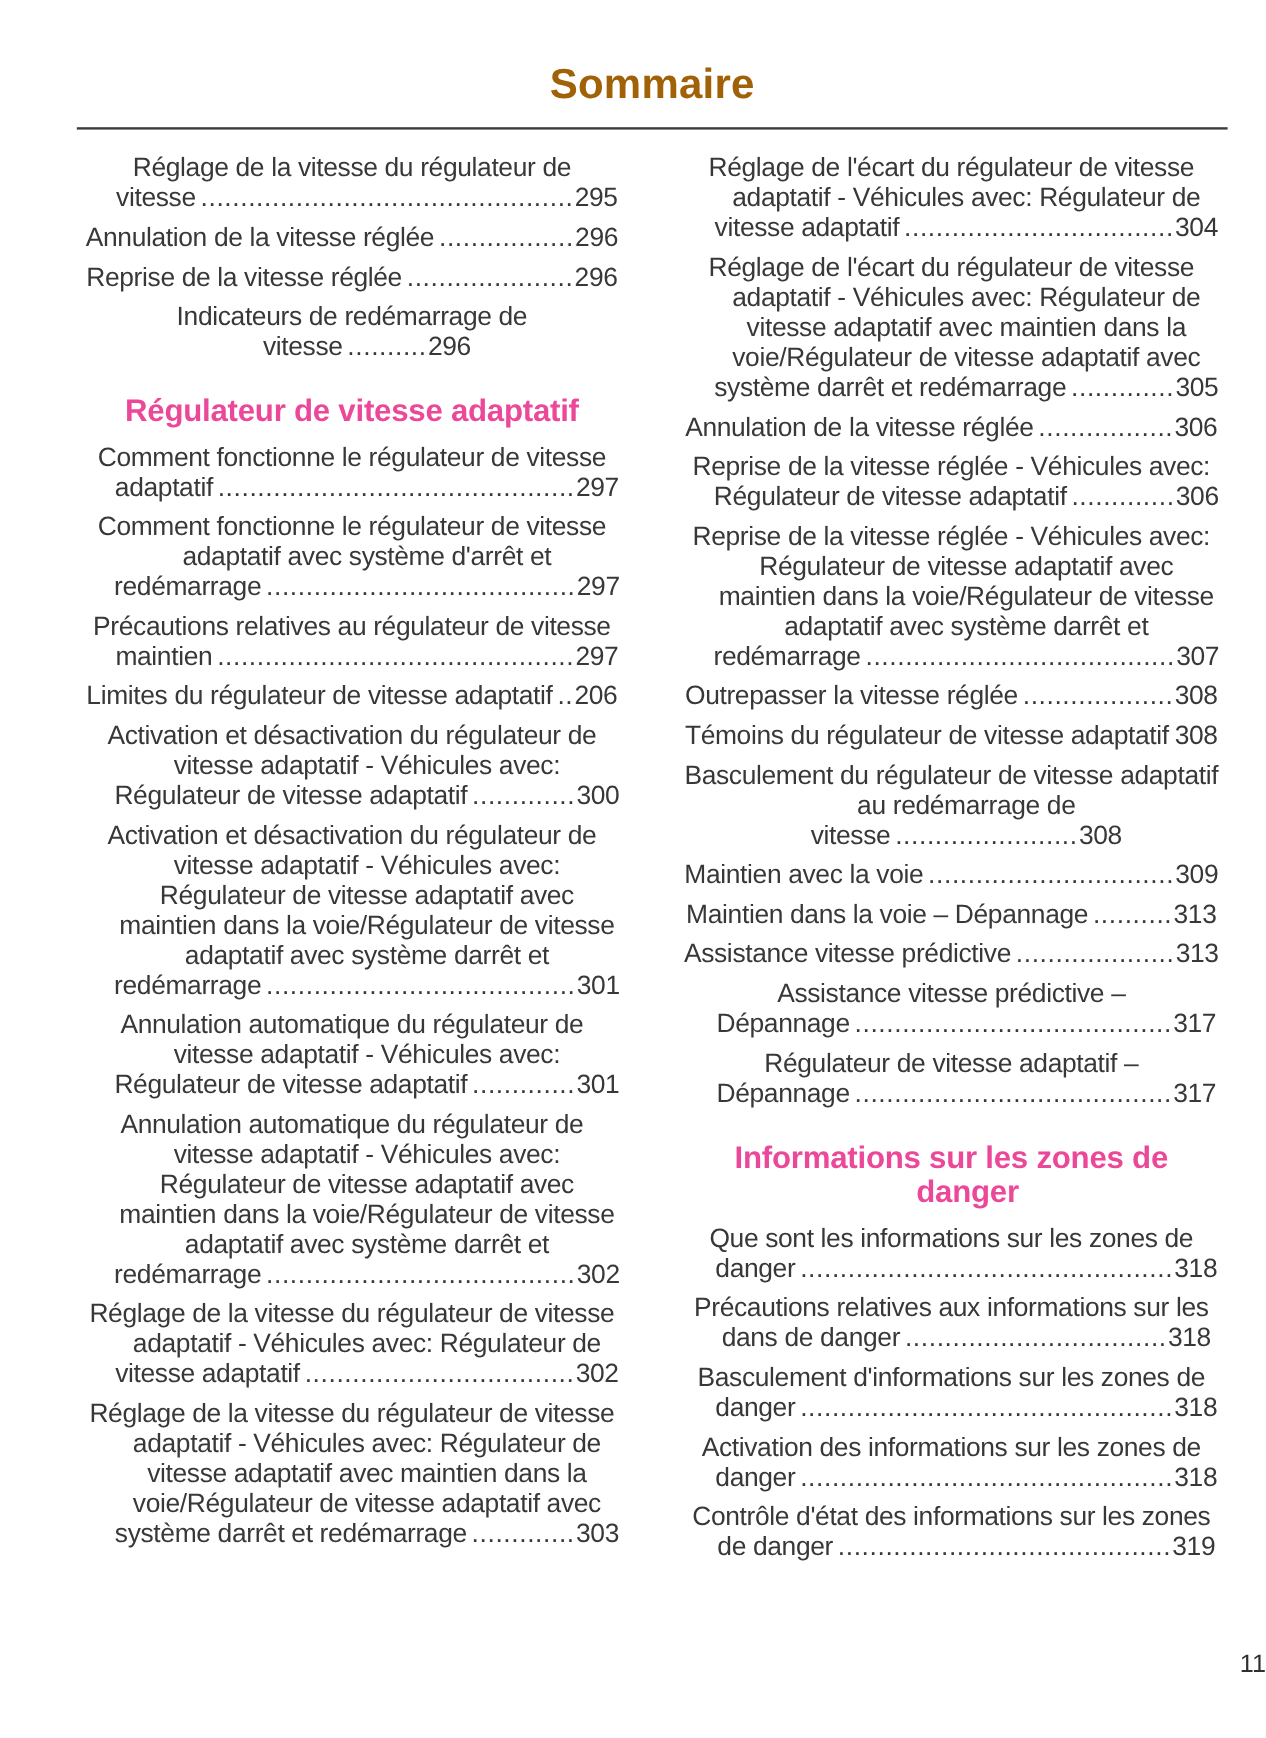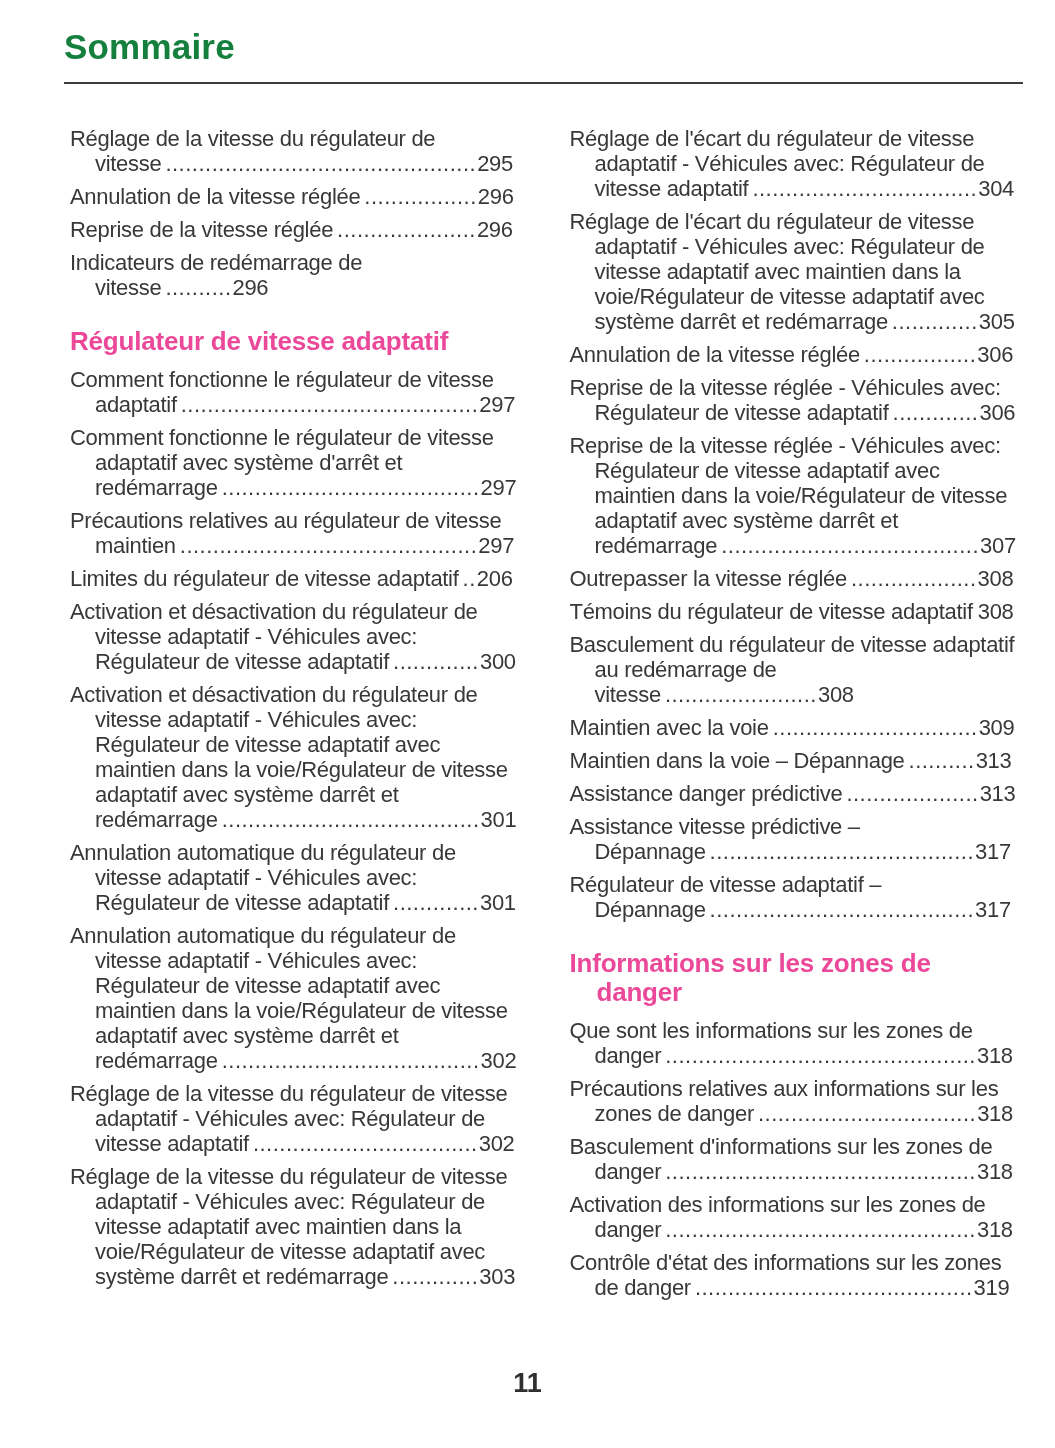--- a/index.html
+++ b/index.html
@@ -12,38 +12,39 @@
     color: #383838;
     position: relative;
     overflow: hidden;
   }
   .sheet {
     position: absolute;
     inset: 0;
     padding: 0 32px 0 64px;
   }
   .doc-title {
-    margin: 28px 0 0;
-    text-align: left;
+    margin: 52px 0 0;
+    text-align: center;
     font-size: 35px;
     line-height: 1.1;
     font-weight: bold;
-    color: #15803d;
+    color: #a16207;
     letter-spacing: 0.2px;
   }
   .title-rule {
     border: none;
     border-top: 2px solid #3d3d3d;
     margin: 15px 0 0;
   }
   .cols {
     display: flex;
     gap: 53px;
-    padding: 42px 7px 0 6px;
+    padding: 19px 7px 0 6px;
     align-items: flex-start;
+    text-align: center;
   }
   .col {
     flex: 1 1 0;
     min-width: 0;
   }
   .entry {
     font-size: 22px;
     line-height: 25px;
     letter-spacing: -0.3px;
     margin: 0 0 8px;
@@ -63,25 +64,24 @@
     padding-left: 27px;
     text-indent: -27px;
     letter-spacing: -0.2px;
   }
   .block-entries:first-child .entry:first-child { margin-top: 0; }
   .page-num {
     position: absolute;
     bottom: 51px;
     left: 0;
     right: 0;
-    text-align: center;
-    font-size: 27px;
+    text-align: right;
+    font-size: 21px;
     line-height: 1;
     color: #2f2f2f;
-    font-weight: bold;
   }
 </style>
 </head>
 <body>
 
 <div class="sheet">
   <h1 class="doc-title">Sommaire</h1>
   <hr class="title-rule">
   <main class="cols">
     <section class="col">
@@ -132,31 +132,31 @@
   <p class="entry"><span class="t">Outrepasser la vitesse réglée</span><span class="dotnum"><span class="dots">...................</span><span class="pg">308</span></span></p>
 
   <p class="entry"><span class="t">Témoins du régulateur de vitesse adaptatif</span><span class="dotnum"><span class="dots"></span><span class="pg">308</span></span></p>
 
   <p class="entry"><span class="t">Basculement du régulateur de vitesse adaptatif au redémarrage de vitesse</span><span class="dotnum"><span class="dots">.......................</span><span class="pg">308</span></span></p>
 
   <p class="entry"><span class="t">Maintien avec la voie</span><span class="dotnum"><span class="dots">...............................</span><span class="pg">309</span></span></p>
 
   <p class="entry"><span class="t">Maintien dans la voie – Dépannage</span><span class="dotnum"><span class="dots">..........</span><span class="pg">313</span></span></p>
 
-  <p class="entry"><span class="t">Assistance danger prédictive</span><span class="dotnum"><span class="dots">....................</span><span class="pg">313</span></span></p>
+  <p class="entry"><span class="t">Assistance vitesse prédictive</span><span class="dotnum"><span class="dots">....................</span><span class="pg">313</span></span></p>
 
   <p class="entry"><span class="t">Assistance vitesse prédictive – Dépannage</span><span class="dotnum"><span class="dots">........................................</span><span class="pg">317</span></span></p>
 
   <p class="entry"><span class="t">Régulateur de vitesse adaptatif – Dépannage</span><span class="dotnum"><span class="dots">........................................</span><span class="pg">317</span></span></p>
 </div>
   <h2 class="toc-heading">Informations sur les zones de danger</h2>
 <div class="block-entries">
   <p class="entry"><span class="t">Que sont les informations sur les zones de danger</span><span class="dotnum"><span class="dots">...............................................</span><span class="pg">318</span></span></p>
 
-  <p class="entry"><span class="t">Précautions relatives aux informations sur les zones de danger</span><span class="dotnum"><span class="dots">.................................</span><span class="pg">318</span></span></p>
+  <p class="entry"><span class="t">Précautions relatives aux informations sur les dans de danger</span><span class="dotnum"><span class="dots">.................................</span><span class="pg">318</span></span></p>
 
   <p class="entry"><span class="t">Basculement d'informations sur les zones de danger</span><span class="dotnum"><span class="dots">...............................................</span><span class="pg">318</span></span></p>
 
   <p class="entry"><span class="t">Activation des informations sur les zones de danger</span><span class="dotnum"><span class="dots">...............................................</span><span class="pg">318</span></span></p>
 
   <p class="entry"><span class="t">Contrôle d'état des informations sur les zones de danger</span><span class="dotnum"><span class="dots">..........................................</span><span class="pg">319</span></span></p>
 </div>
       </section>
   </main>
   <div class="page-num">11</div>

